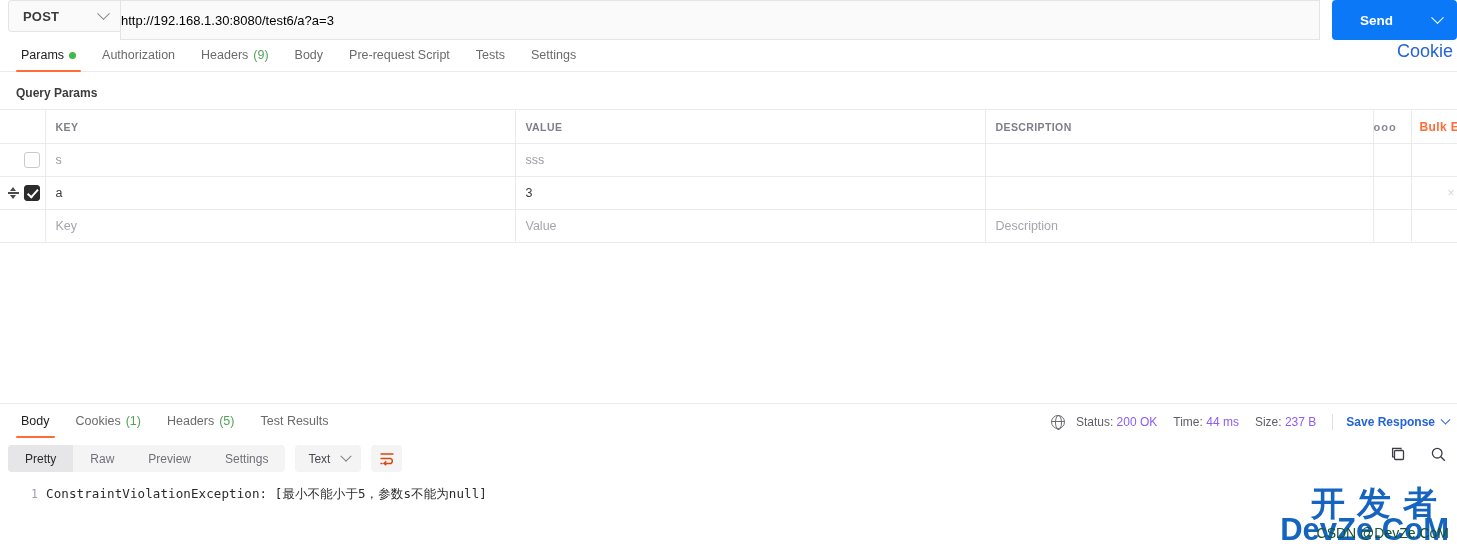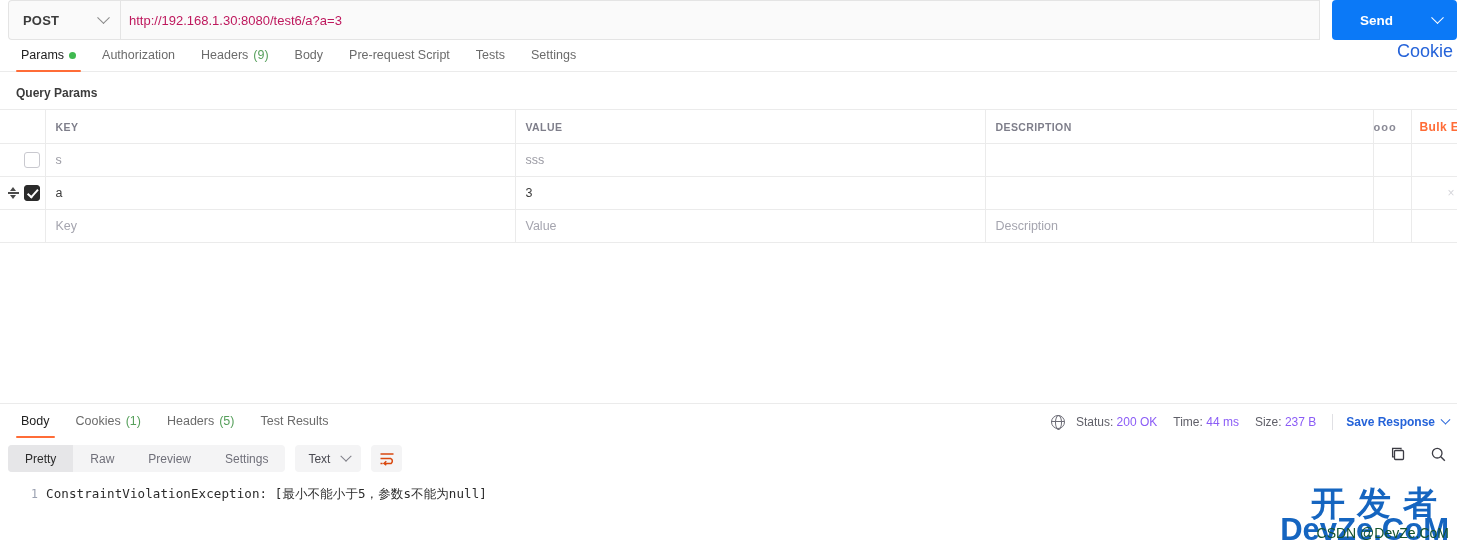--- a/index.html
+++ b/index.html
@@ -16,21 +16,21 @@
 
   
   .url-row {
     display: flex;
     align-items: stretch;
     height: 40px;
     padding: 0 0 0 8px;
   }
   .method-select {
     width: 112px;
-    height: 40px;
+    height: 32px;
     border: 1px solid #e4e4e4;
     border-right: none;
     border-radius: 4px 0 0 4px;
     background: #fafafa;
     display: flex;
     align-items: center;
     justify-content: space-between;
     padding: 0 12px 0 14px;
     cursor: pointer;
   }
@@ -46,23 +46,23 @@
     border-bottom: 1.4px solid #8a8a8a;
     transform: rotate(45deg) translate(-2px,-2px);
   }
   .url-input {
     flex: 1;
     height: 40px;
     border: 1px solid #e4e4e4;
     background: #fafafa;
     display: flex;
     align-items: center;
-    padding: 0 8px;
+    padding: 0 0;
     font-size: 13px;
-    color: #be185d;
+    color: #000000;
     cursor: text;
     overflow: hidden;
     white-space: nowrap;
   }
   .send-wrap {
     display: flex;
     margin-left: 12px;
     height: 40px;
   }
   .send-btn {

